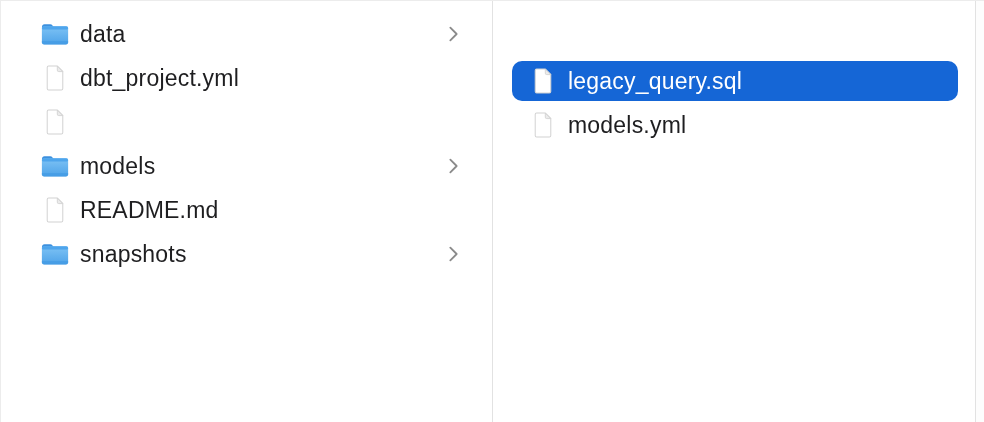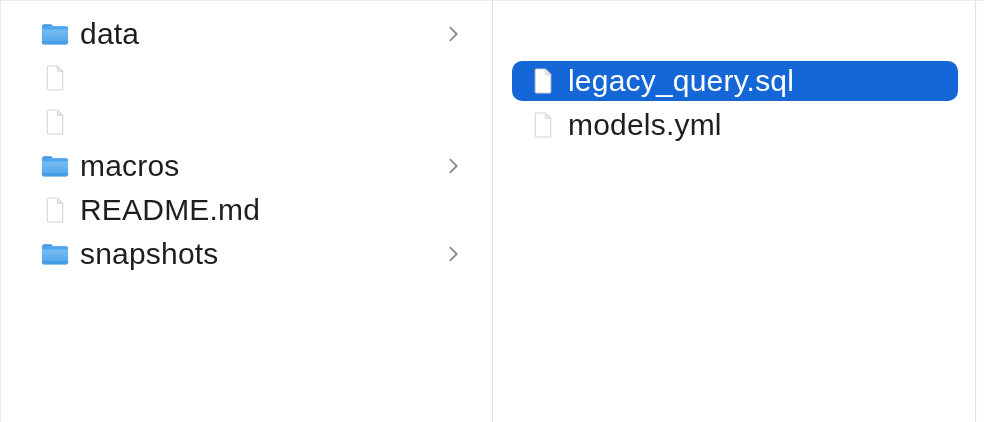--- a/index.html
+++ b/index.html
@@ -43,21 +43,21 @@
 
   .icon {
     position: relative; z-index: 1;
     width: 30px; height: 30px;
     display: flex; align-items: center; justify-content: center;
     flex: 0 0 30px;
   }
   .label {
     position: relative; z-index: 1;
     margin-left: 10px;
-    font-size: 30px;
+    font-size: 23px;
     letter-spacing: 0.2px;
     color: var(--text, #1e1e20);
     white-space: nowrap;
   }
   .row.sel-active .label { color: var(--text-selected, #ffffff); }
 
   .chevron {
     position: absolute; z-index: 1;
     top: 50%; transform: translateY(-50%);
     display: flex;
@@ -92,20 +92,21 @@
           </svg>
         </span>
       </div>
       <div class="row">
         <span class="icon">
           <svg viewBox="0 0 24 30" width="22" height="28">
             <path d="M3.5 3.5 Q3.5 2 5 2 L14.5 2 L20.5 8 L20.5 26.5 Q20.5 28 19 28 L5 28 Q3.5 28 3.5 26.5 Z" fill="#ffffff" stroke="#d2d2d2" stroke-width="1.1"></path>
             <path d="M14.5 2 L14.5 6.5 Q14.5 8 16 8 L20.5 8 Z" fill="#ebebeb" stroke="#d2d2d2" stroke-width="1" stroke-linejoin="round"></path>
           </svg>
         </span>
+        <span class="label">dbt_project.yml</span>
       </div>
       <div class="row">
         <span class="icon">
           <svg viewBox="0 0 24 30" width="22" height="28">
             <path d="M3.5 3.5 Q3.5 2 5 2 L14.5 2 L20.5 8 L20.5 26.5 Q20.5 28 19 28 L5 28 Q3.5 28 3.5 26.5 Z" fill="#ffffff" stroke="#d2d2d2" stroke-width="1.1"></path>
             <path d="M14.5 2 L14.5 6.5 Q14.5 8 16 8 L20.5 8 Z" fill="#ebebeb" stroke="#d2d2d2" stroke-width="1" stroke-linejoin="round"></path>
           </svg>
         </span>
       </div>
       <div class="row">
@@ -116,21 +117,21 @@
                 <stop offset="0" stop-color="#7ec3f5"></stop>
                 <stop offset="1" stop-color="#4da2e8"></stop>
               </linearGradient>
             </defs>
             <path d="M2 6.2 C2 4.4 3.2 3.2 4.8 3.2 L10.9 3.2 C11.9 3.2 12.7 3.6 13.3 4.3 L14.8 6.2 Z" fill="#3c90de"></path>
             <rect x="2" y="5.2" width="28" height="19.6" rx="2.4" fill="url(#fgrad)"></rect>
             <rect x="2" y="5.2" width="28" height="3.6" rx="1.8" fill="#46a0ea" opacity="0.85"></rect>
             <path d="M2 20.9 L30 20.9 L30 22.4 C30 23.7 28.9 24.8 27.6 24.8 L4.4 24.8 C3.1 24.8 2 23.7 2 22.4 Z" fill="#3e97e2" opacity="0.55"></path>
           </svg>
         </span>
-        <span class="label">macros</span>
+        <span class="label">models</span>
         <span class="chevron">
           <svg viewBox="0 0 12 20" width="11" height="18">
             <polyline points="2.5,3 9.5,10 2.5,17" fill="none" stroke="#8a8a8a" stroke-width="2" stroke-linecap="round" stroke-linejoin="round"></polyline>
           </svg>
         </span>
       </div>
       <div class="row">
         <span class="icon">
           <svg viewBox="0 0 24 30" width="22" height="28">
             <path d="M3.5 3.5 Q3.5 2 5 2 L14.5 2 L20.5 8 L20.5 26.5 Q20.5 28 19 28 L5 28 Q3.5 28 3.5 26.5 Z" fill="#ffffff" stroke="#d2d2d2" stroke-width="1.1"></path>

